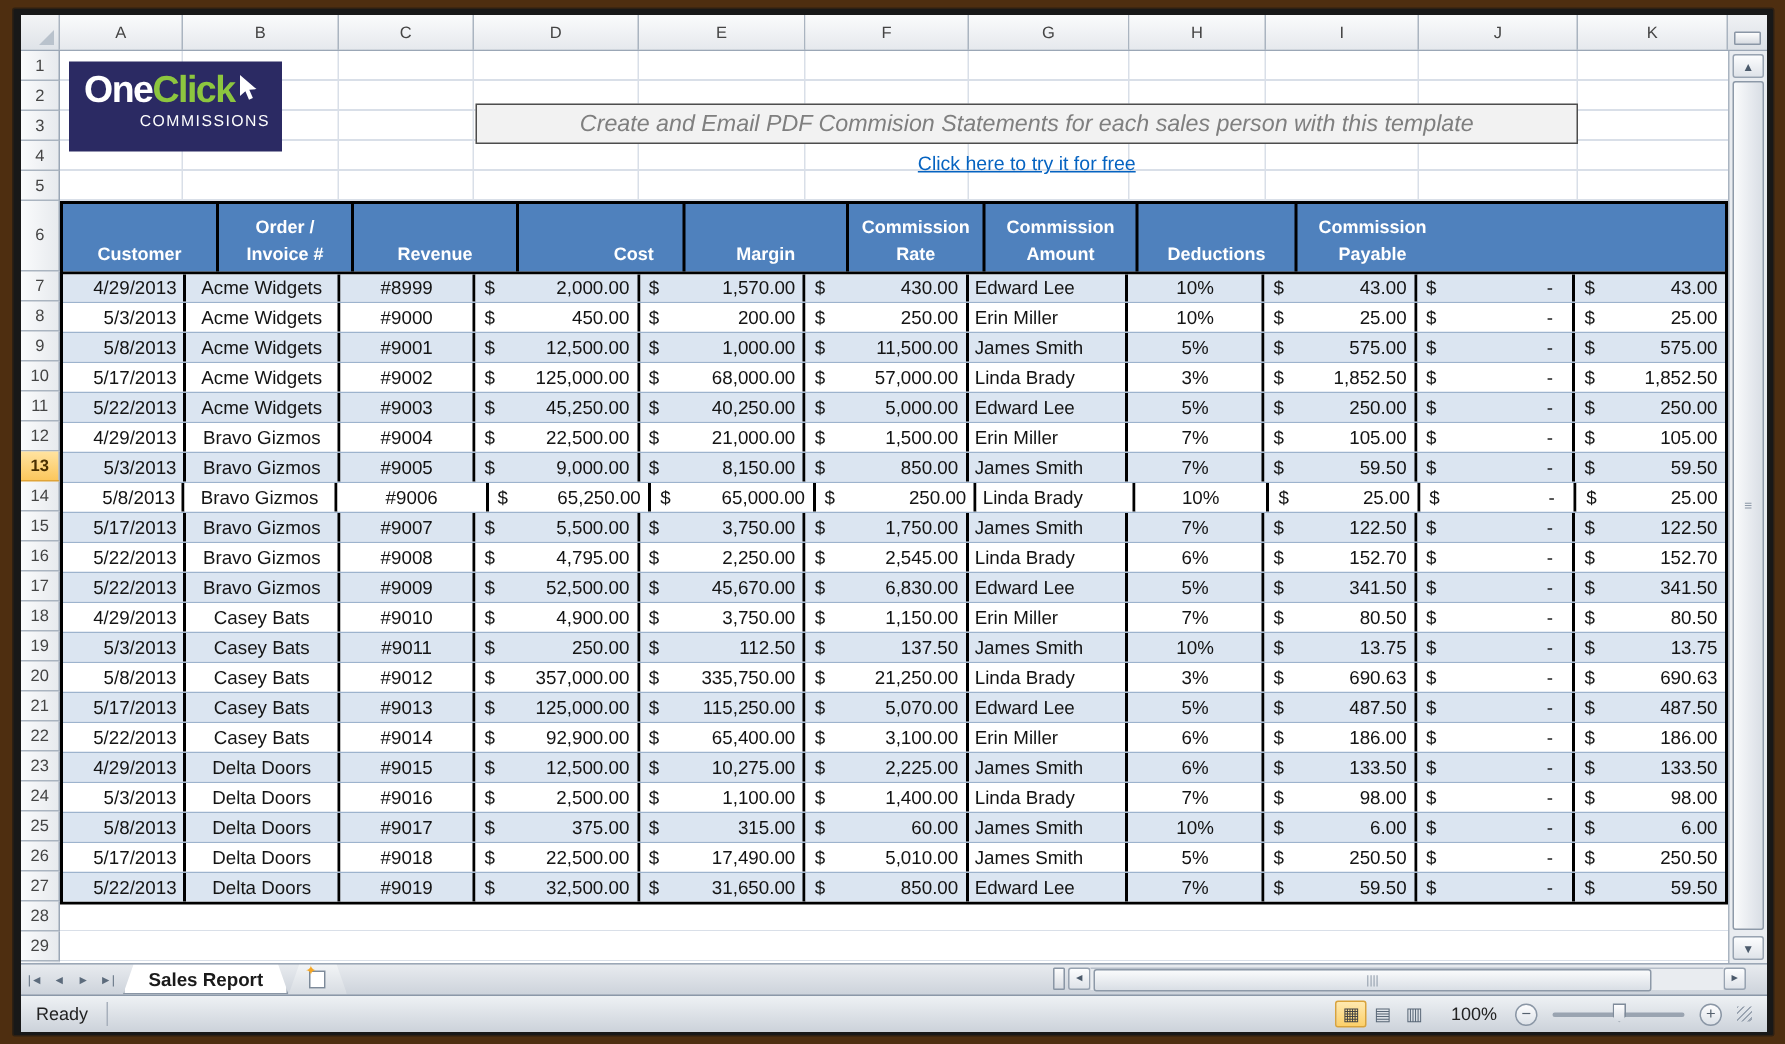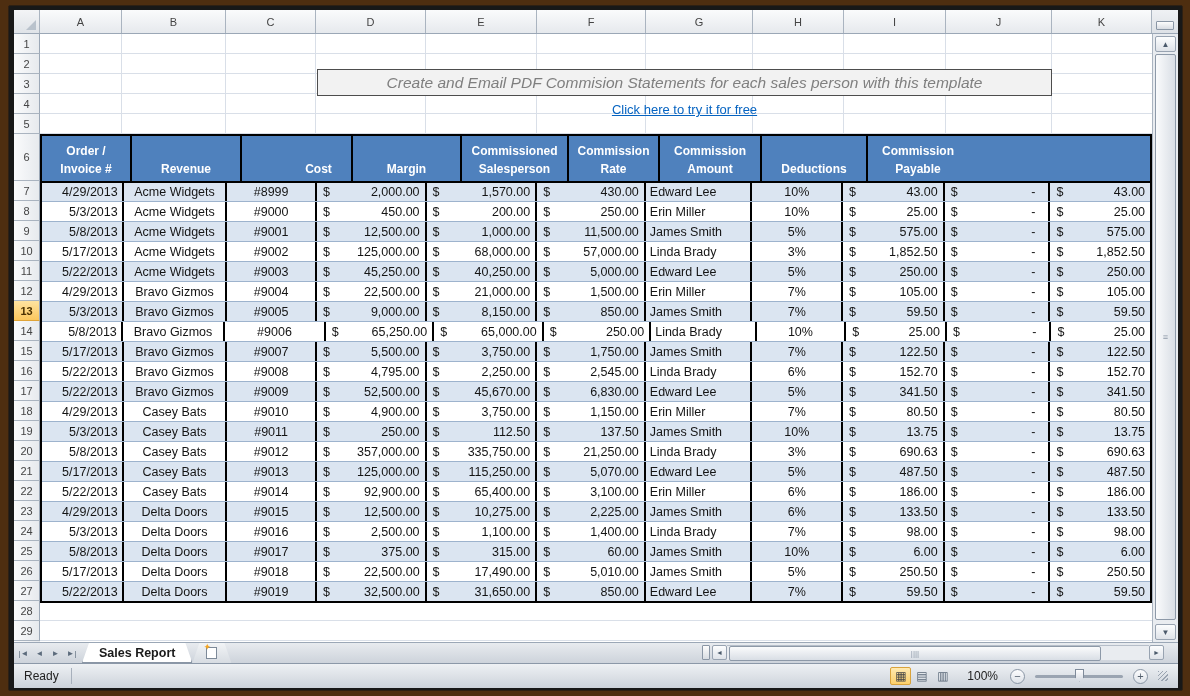--- a/index.html
+++ b/index.html
@@ -194,37 +194,42 @@
             <div class="vline" style="left: 385px;"></div>
             <div class="vline" style="left: 496px;"></div>
             <div class="vline" style="left: 605px;"></div>
             <div class="vline" style="left: 712px;"></div>
             <div class="vline" style="left: 803px;"></div>
             <div class="vline" style="left: 905px;"></div>
             <div class="vline" style="left: 1011px;"></div>
           </div>
       <div class="bottom-rows"></div>
 
+      <div class="logo">
+        <div class="l1"><span>One</span><span class="green">Click</span><span class="cursor"><svg width="16" height="18" viewBox="0 0 16 18">
+                  <path d="M2 0 L2 14 L5.6 10.8 L8 16.5 L10.6 15.3 L8.2 9.8 L13 9.4 Z" fill="#ffffff"></path>
+                </svg></span></div>
+        <div class="l2">COMMISSIONS</div>
+      </div>
 
       <div class="title-box">
         <span>Create and Email PDF Commision Statements for each sales person with this template</span>
       </div>
       <div class="try-link">
         <a>Click here to try it for free</a>
       </div>
 
       <div class="table">
         <div class="thead" id="thead">
+              <div class="th" style="width: 104px;">Customer</div>
               <div class="th" style="width: 90px;">Order /
 Invoice #</div>
               <div class="th" style="width: 110px;">Revenue</div>
               <div class="th" style="width: 111px; padding-left: 44px;">Cost</div>
               <div class="th" style="width: 109px;">Margin</div>
-              <div class="th" style="width: 107px;">Commissioned
-Salesperson</div>
               <div class="th" style="width: 91px;">Commission
 Rate</div>
               <div class="th" style="width: 102px;">Commission
 Amount</div>
               <div class="th" style="width: 106px;">Deductions</div>
               <div class="th" style="width: 100px;">Commission
 Payable</div>
             </div>
         <div id="tbody">
               <div class="tr stripe">

